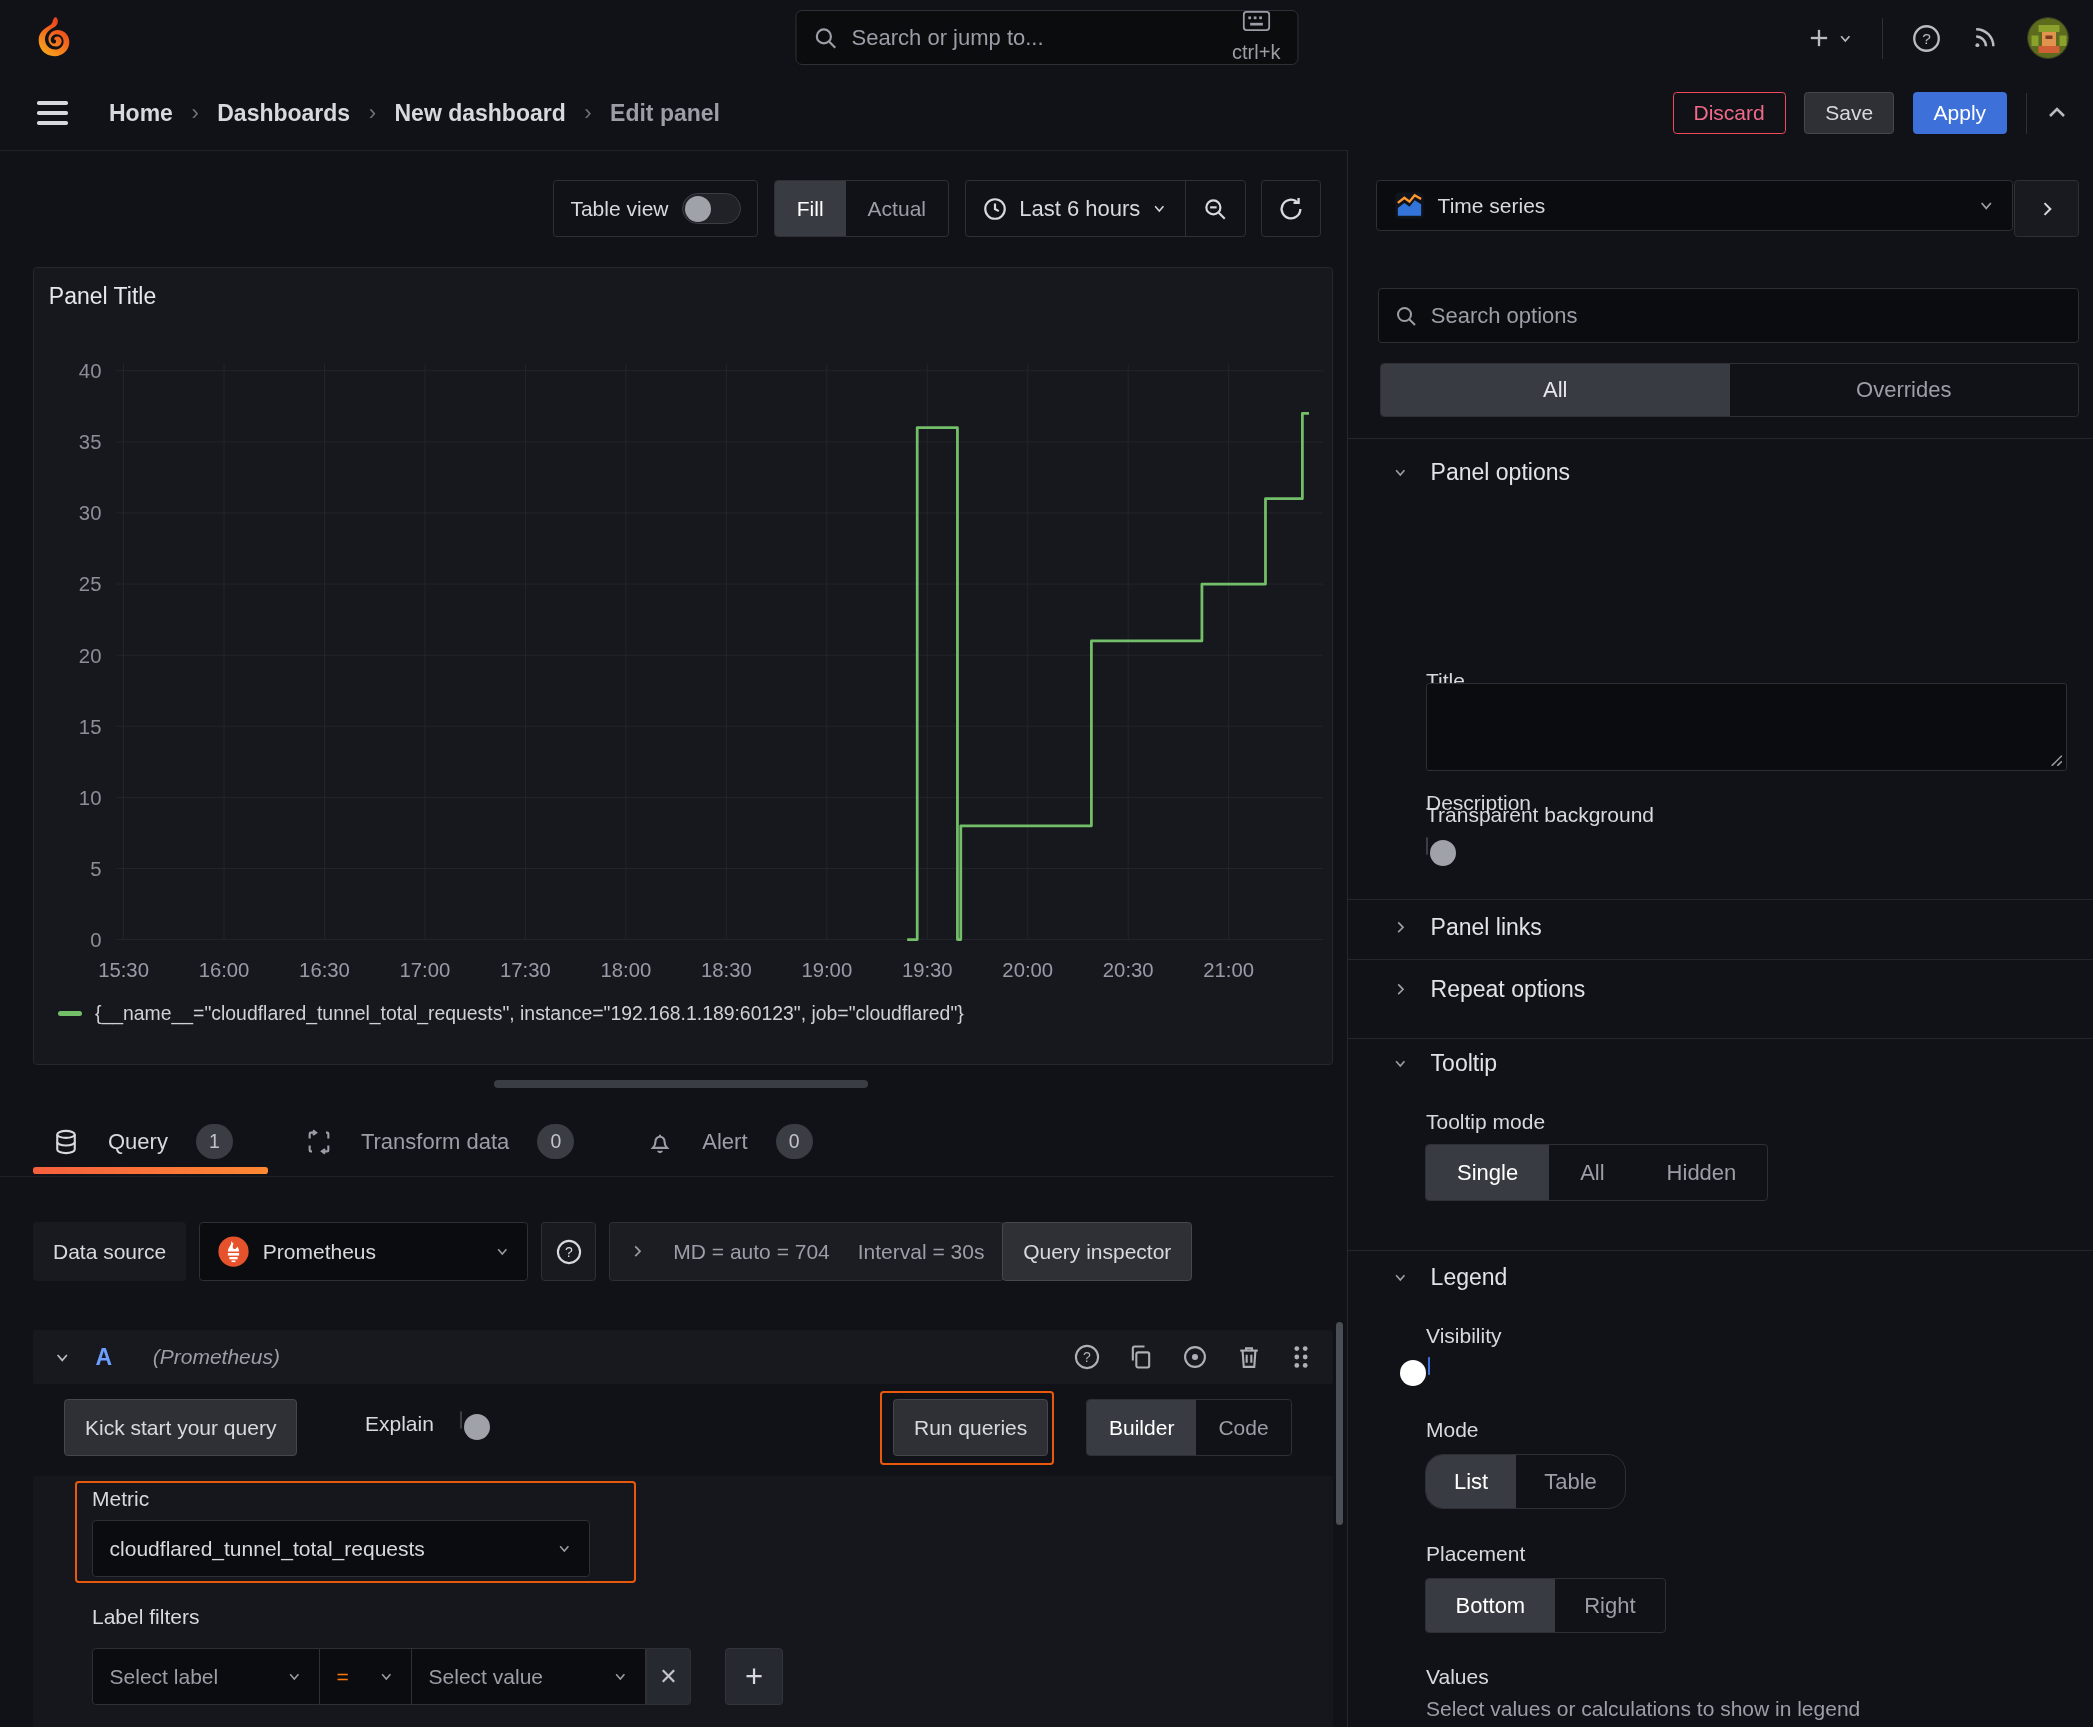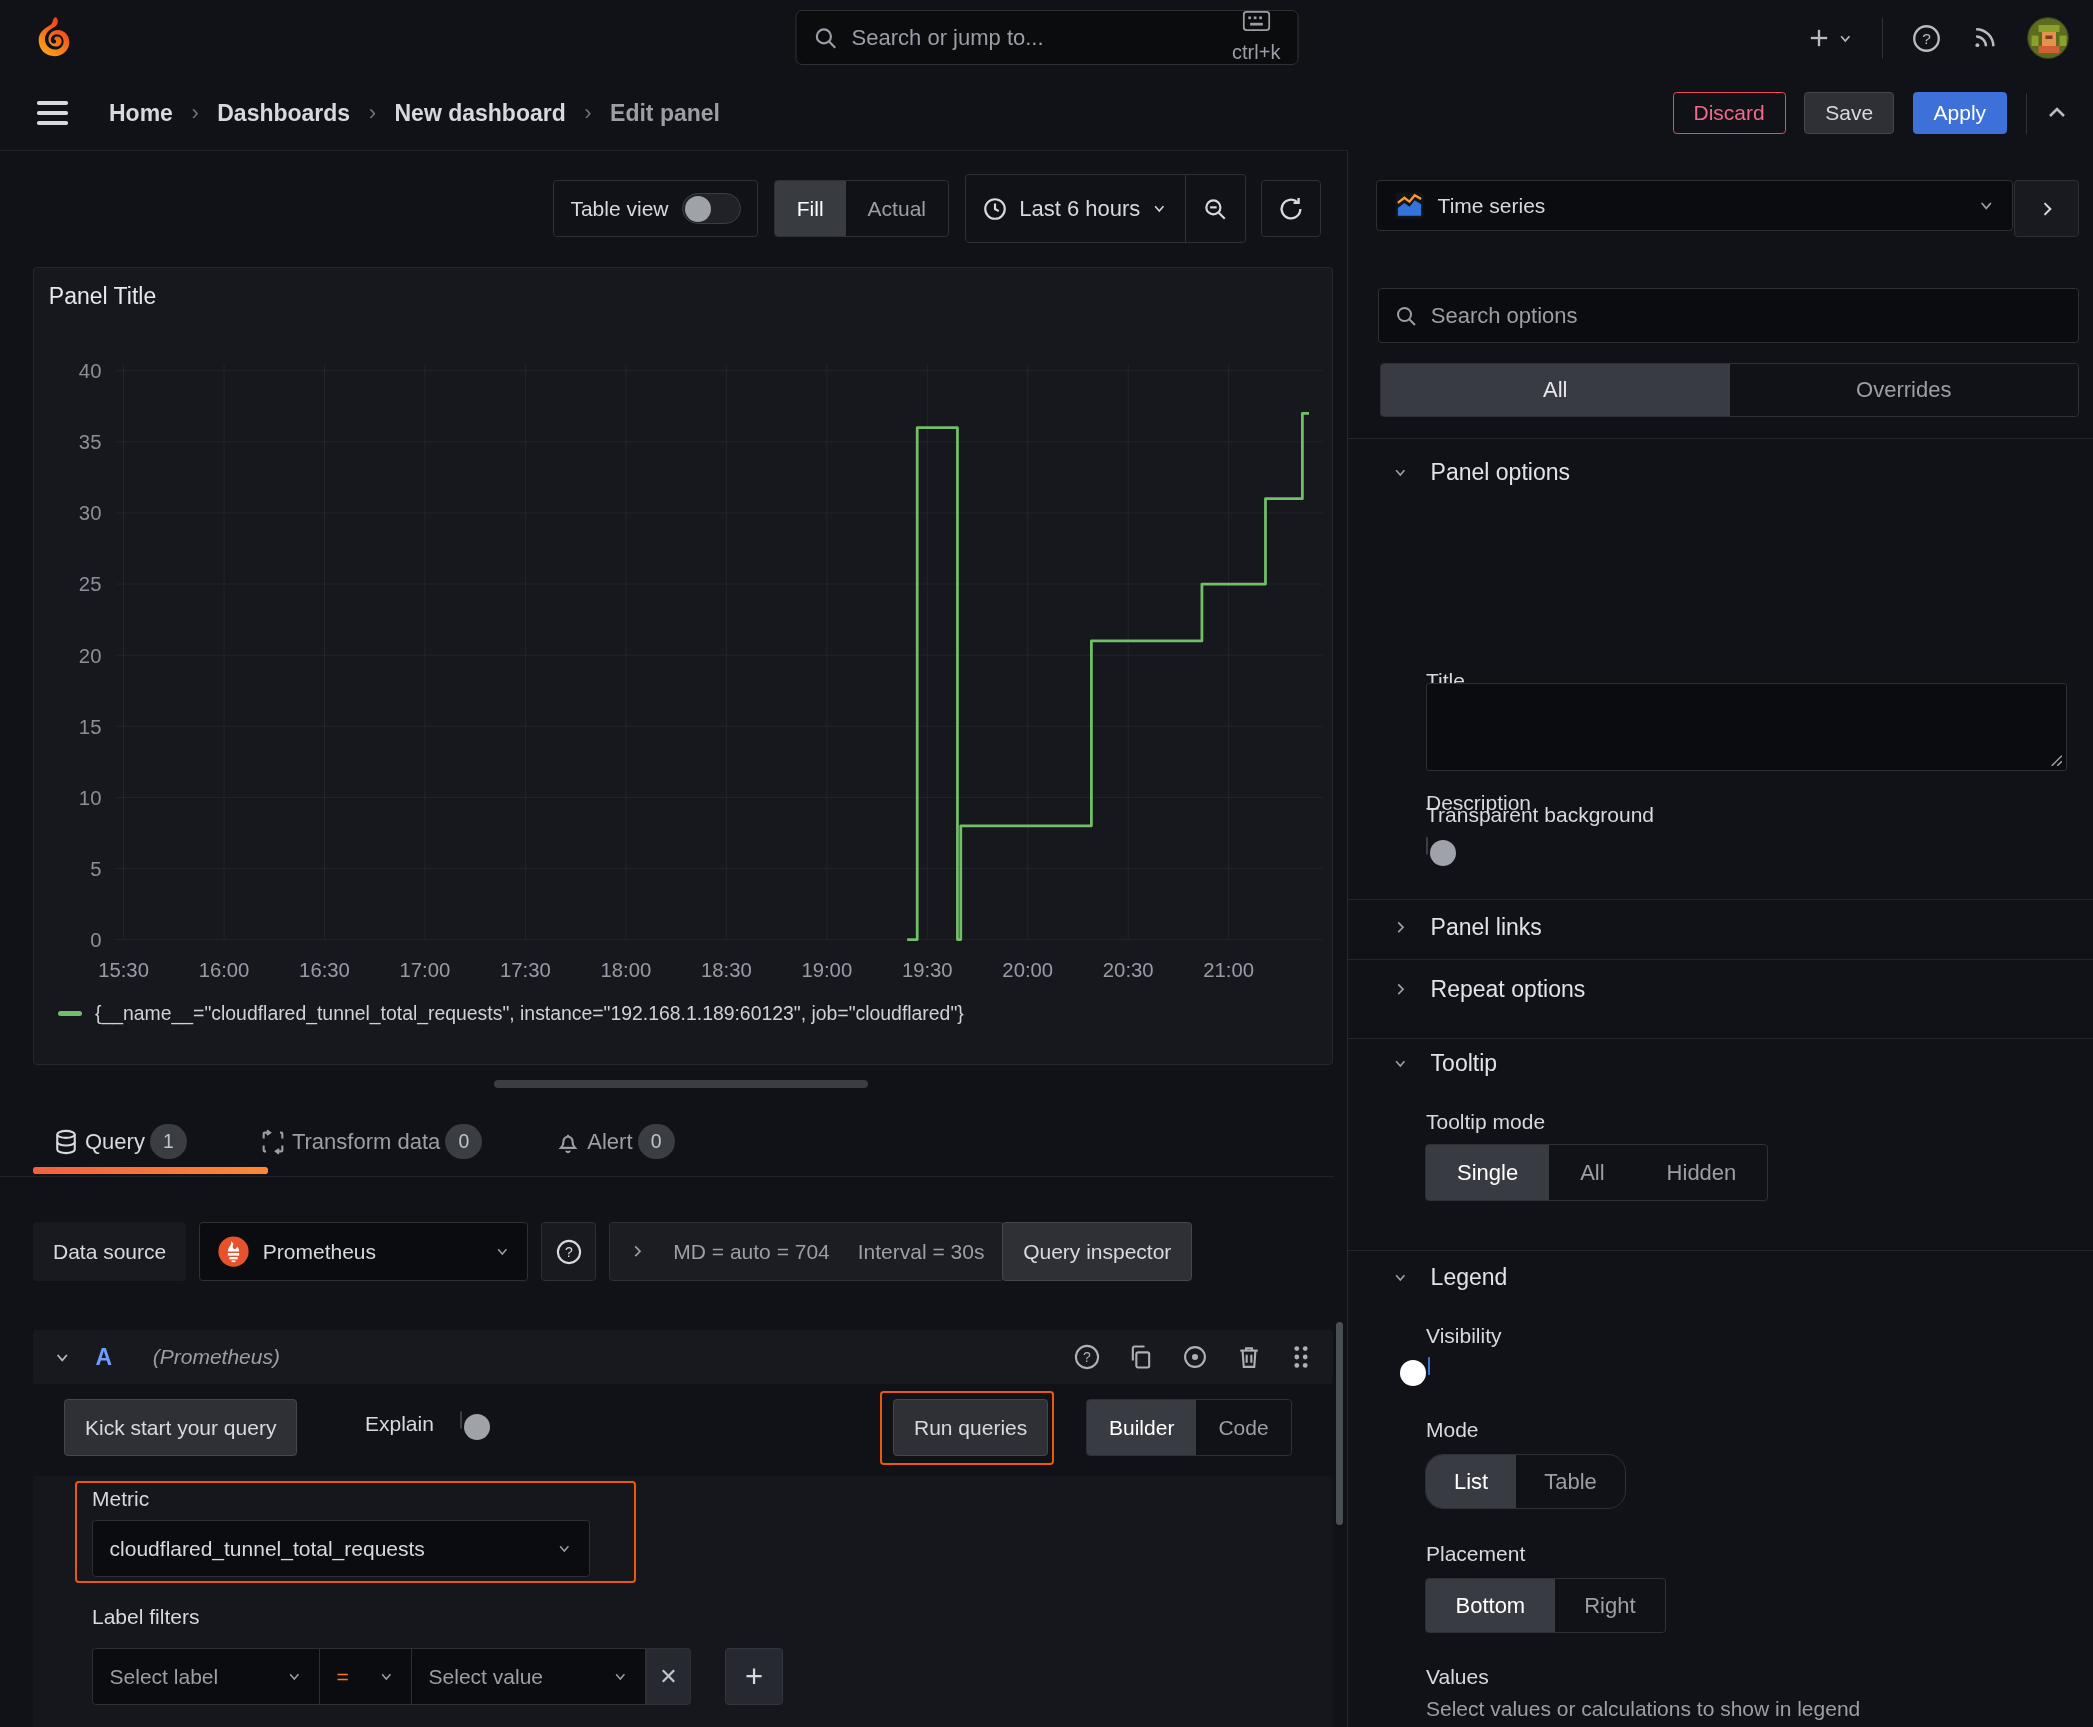--- a/index.html
+++ b/index.html
@@ -39,40 +39,40 @@
   .main{position:absolute;left:0;top:0;width:1347px;height:100%;}
   .options{position:absolute;left:1347px;right:0;top:0;bottom:0;border-left:0.9px solid #26282e;background:#111217;}
   
   .toolbar{position:absolute;top:30px;right:26px;height:57px;display:flex;gap:15.7px;align-items:center;}
   .tool-box{height:57px;border:0.9px solid #2e3036;border-radius:3.7px;background:#111217;
     display:flex;align-items:center;padding:0 16.6px;gap:13px;font-size:21px;color:#d8d9df;}
   .seg-wrap{height:57px;border:0.9px solid #2e3036;border-radius:3.7px;display:flex;align-items:center;
     background:#111217;overflow:hidden;}
   .seg{height:100%;display:flex;align-items:center;padding:0 22px;font-size:21px;color:#9d9da8;cursor:pointer;}
   .seg.sel{background:#383b42;color:#fff;}
-  .tool-group{height:69px;border:0.9px solid #2e3036;border-radius:3.7px;display:flex;align-items:stretch;background:#111217;}
+  .tool-group{height:57px;border:0.9px solid #2e3036;border-radius:3.7px;display:flex;align-items:stretch;background:#111217;}
   .tg-item{display:flex;align-items:center;gap:11px;padding:0 16.6px;font-size:22px;}
   .tg-item + .tg-item{border-left:0.9px solid #2e3036;}
   
   .toggle{width:59px;height:31px;border-radius:15.7px;background:#202227;border:0.9px solid #3a3d44;position:relative;cursor:pointer;flex:0 0 auto;}
   .toggle .knob{position:absolute;top:1.8px;left:2.8px;width:26px;height:26px;border-radius:50%;background:#9fa2a9;}
   .toggle.on{background:#3d71d9;border-color:#3d71d9;}
   .toggle.on .knob{left:auto;right:2.8px;background:#fff;}
   
   .panel{position:absolute;left:33px;top:117px;width:1300px;height:798px;background:#16181d;
     border:0.9px solid #26282e;border-radius:3.7px;}
   .panel-title{position:absolute;left:14.8px;top:14.8px;font-size:23px;color:#e6e7ec;}
   .legend-row{position:absolute;left:24px;top:734px;display:flex;align-items:center;gap:13px;font-size:19.4px;color:#d0d1d8;}
   .legend-swatch{width:24px;height:5.5px;border-radius:2.8px;}
   .splitter{position:absolute;left:494px;top:930px;width:374px;height:8.3px;border-radius:4.6px;background:#3a3d44;cursor:row-resize;}
   .vscroll{position:absolute;left:1336px;top:1172px;width:6.5px;height:203px;border-radius:3.7px;background:#4a4e55;}
   
   .tabsrow{position:absolute;left:0;top:957px;width:1334px;height:70px;border-bottom:0.9px solid #202227;
     display:flex;align-items:center;gap:72px;padding-left:52px;}
-  .tab{display:flex;align-items:center;gap:5px;font-size:22px;color:#d8d9df;position:relative;height:100%;cursor:pointer;}
+  .tab{display:flex;align-items:center;gap:28px;font-size:22px;color:#d8d9df;position:relative;height:100%;cursor:pointer;}
   .tab.dim{color:#9d9da8;}
   .tab .badge{min-width:37px;height:35px;border-radius:17.5px;background:#3a3d43;color:#c3c4ca;
     display:flex;align-items:center;justify-content:center;font-size:19.4px;padding:0 9.2px;}
   .tab-underline{position:absolute;left:-19.4px;bottom:1.8px;width:235px;height:7.4px;border-radius:2.8px;
     background:linear-gradient(90deg,#f55f3e,#ff8833);}
   
   .dsrow{position:absolute;left:33px;top:1072px;height:59px;display:flex;align-items:stretch;gap:13px;}
   .label-chip{background:#181a20;border-radius:3.7px;display:flex;align-items:center;padding:0 20px;font-size:21px;color:#d8d9df;}
   .select{background:#0b0c0f;border:0.9px solid #2e3036;border-radius:3.7px;display:flex;align-items:center;
     padding:0 16.6px;gap:13px;font-size:21px;color:#d8d9df;cursor:pointer;}

